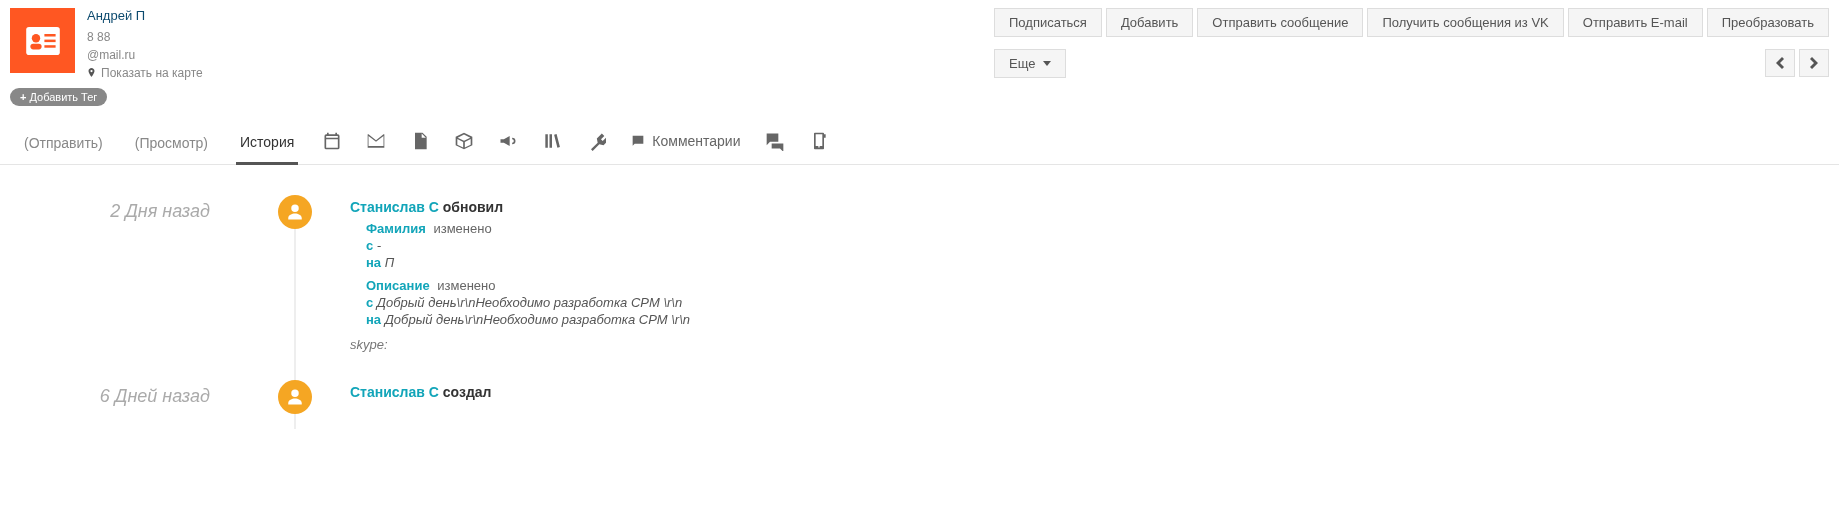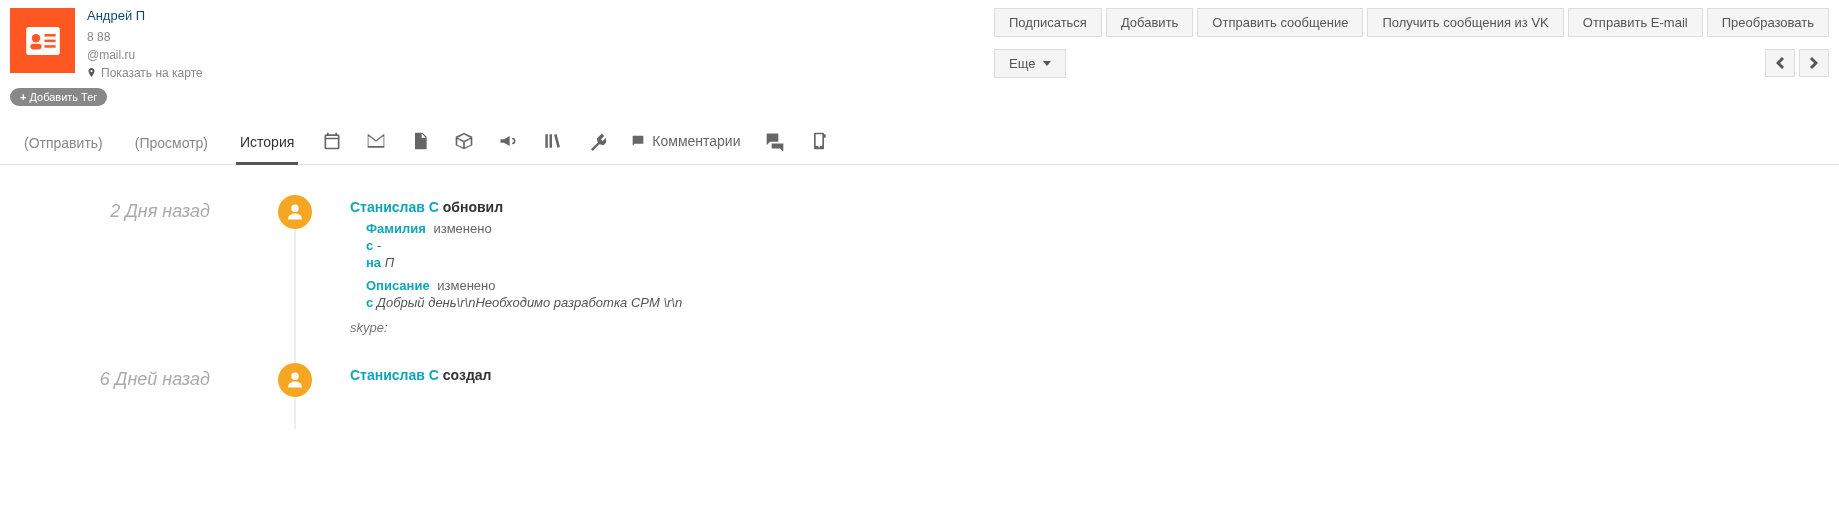--- a/index.html
+++ b/index.html
@@ -225,20 +225,24 @@
         </div>
       </div>
 
       <div class="change-block">
         <span class="change-field">Описание</span>
         <span class="change-tag">изменено</span>
         <div class="change-line">
           <span class="change-prefix">с</span>
           <span class="change-val">Добрый день\r\nНеобходимо разработка CPM \r\n</span>
         </div>
+        <div class="change-line">
+          <span class="change-prefix">на</span>
+          <span class="change-val">Добрый день\r\nНеобходимо разработка CPM \r\n</span>
+        </div>
       </div>
 
       <div class="skype-line">skype:</div>
     </div>
   </div>
 
   <div class="tl-row">
     <div class="tl-time">6 Дней назад</div>
     <div class="tl-badge-col">
       <div class="tl-badge">

